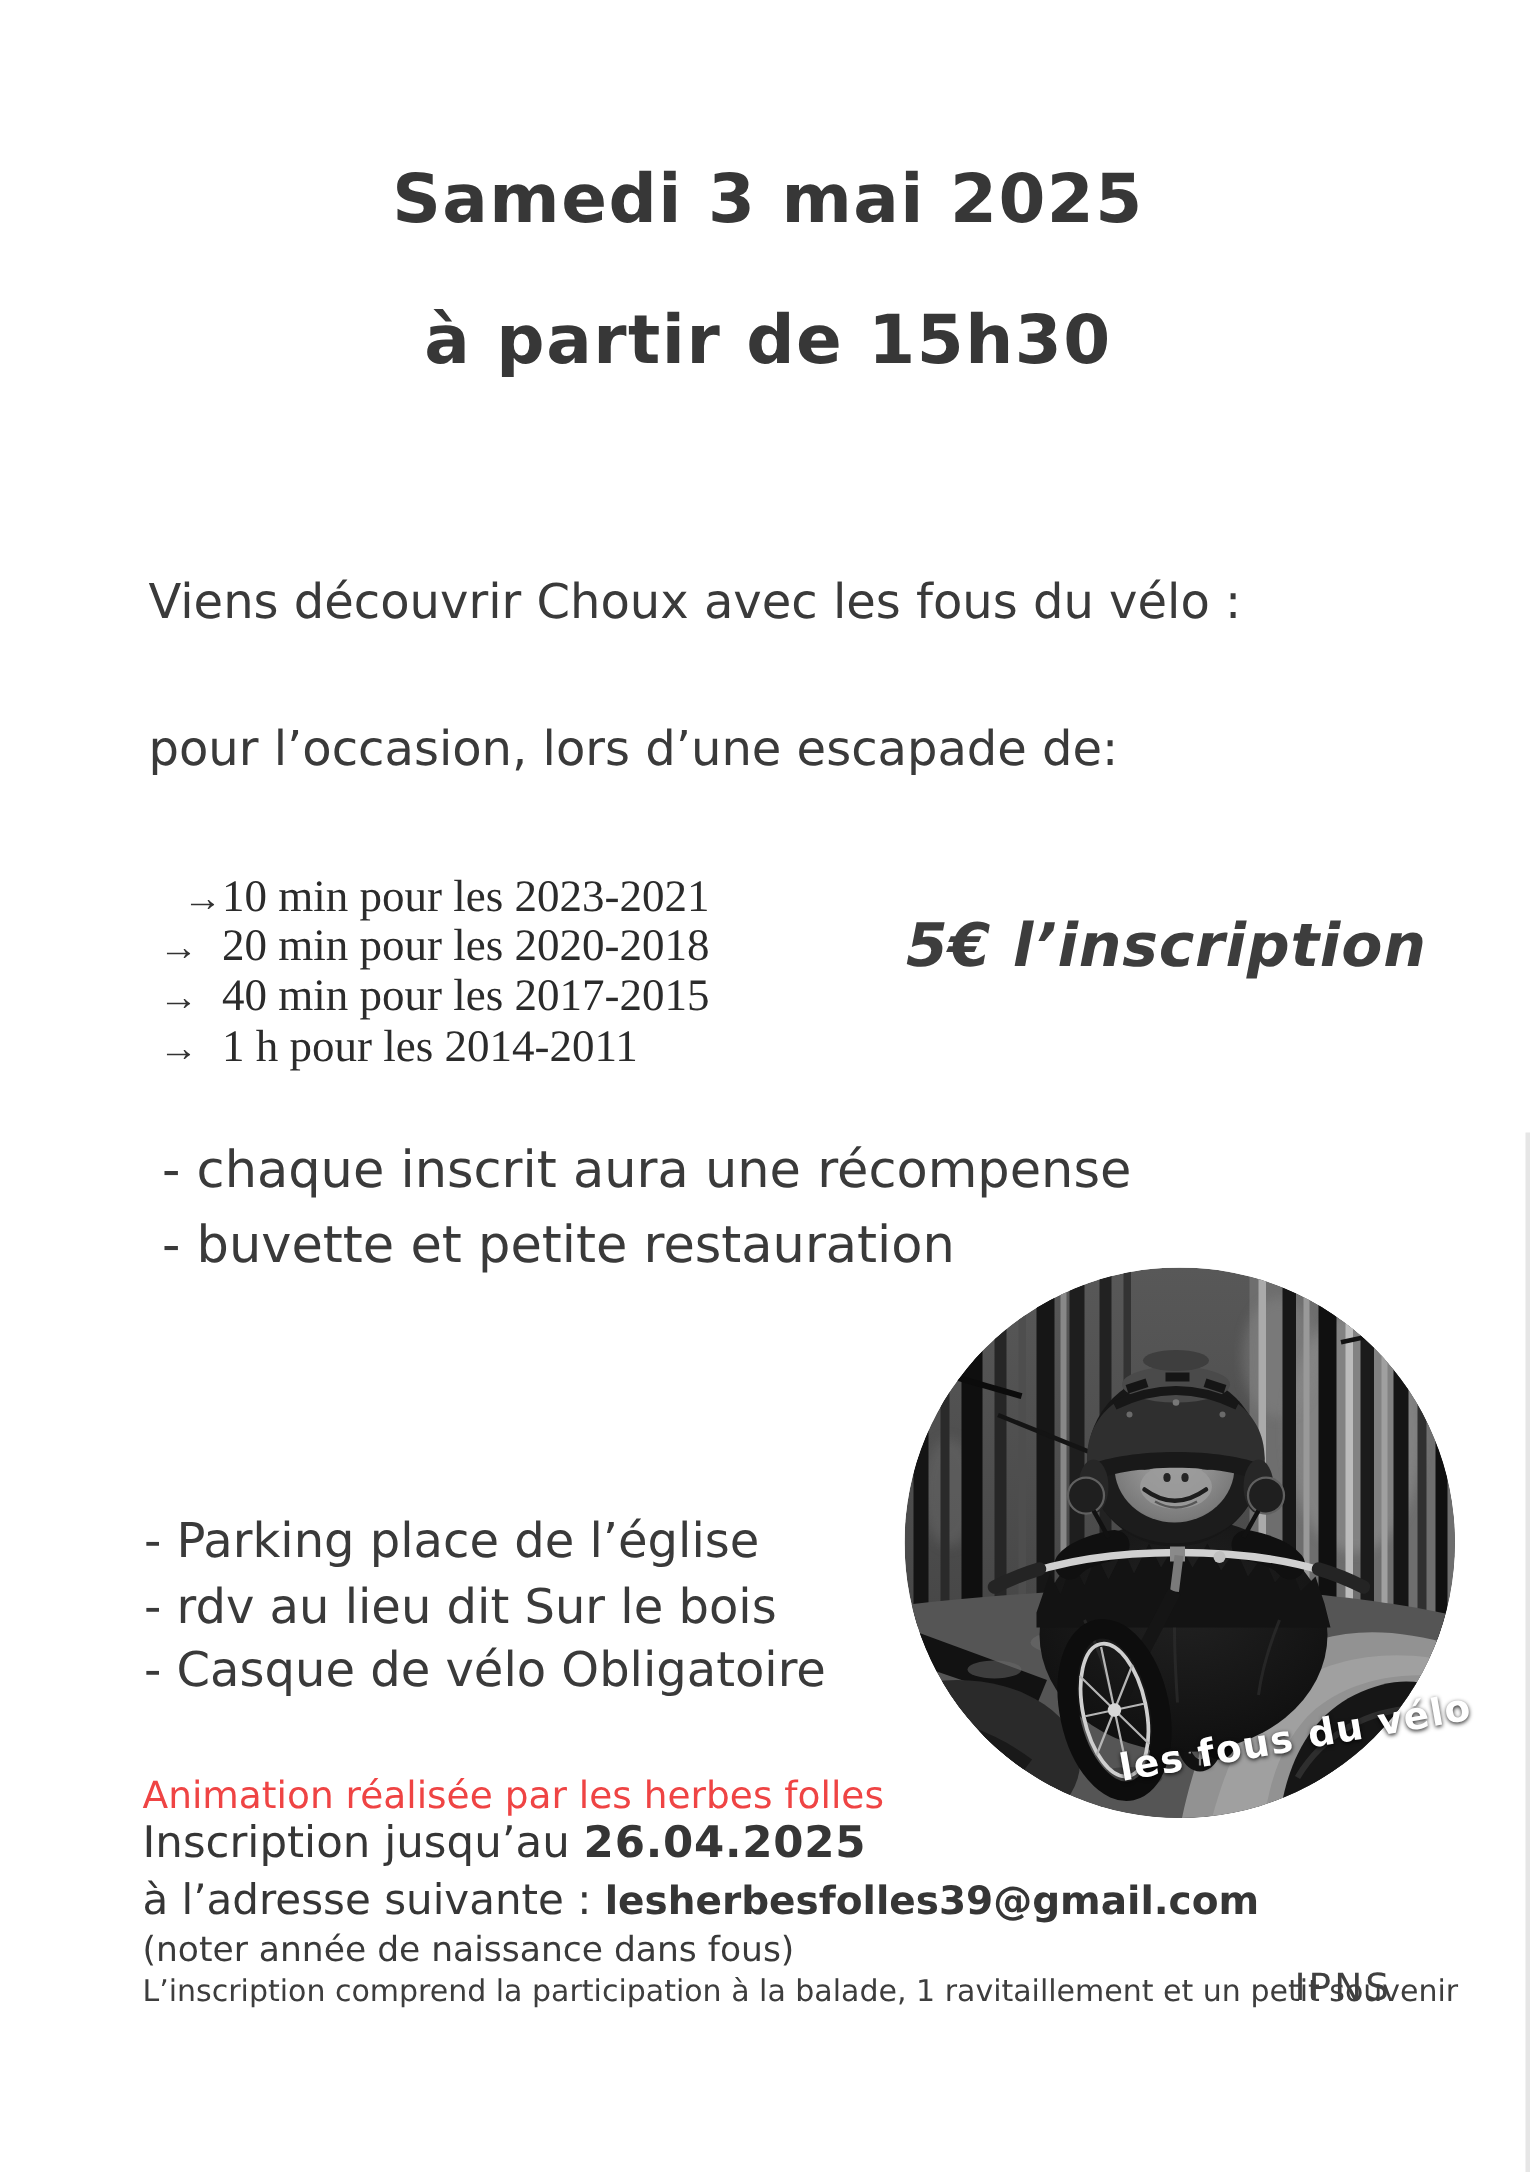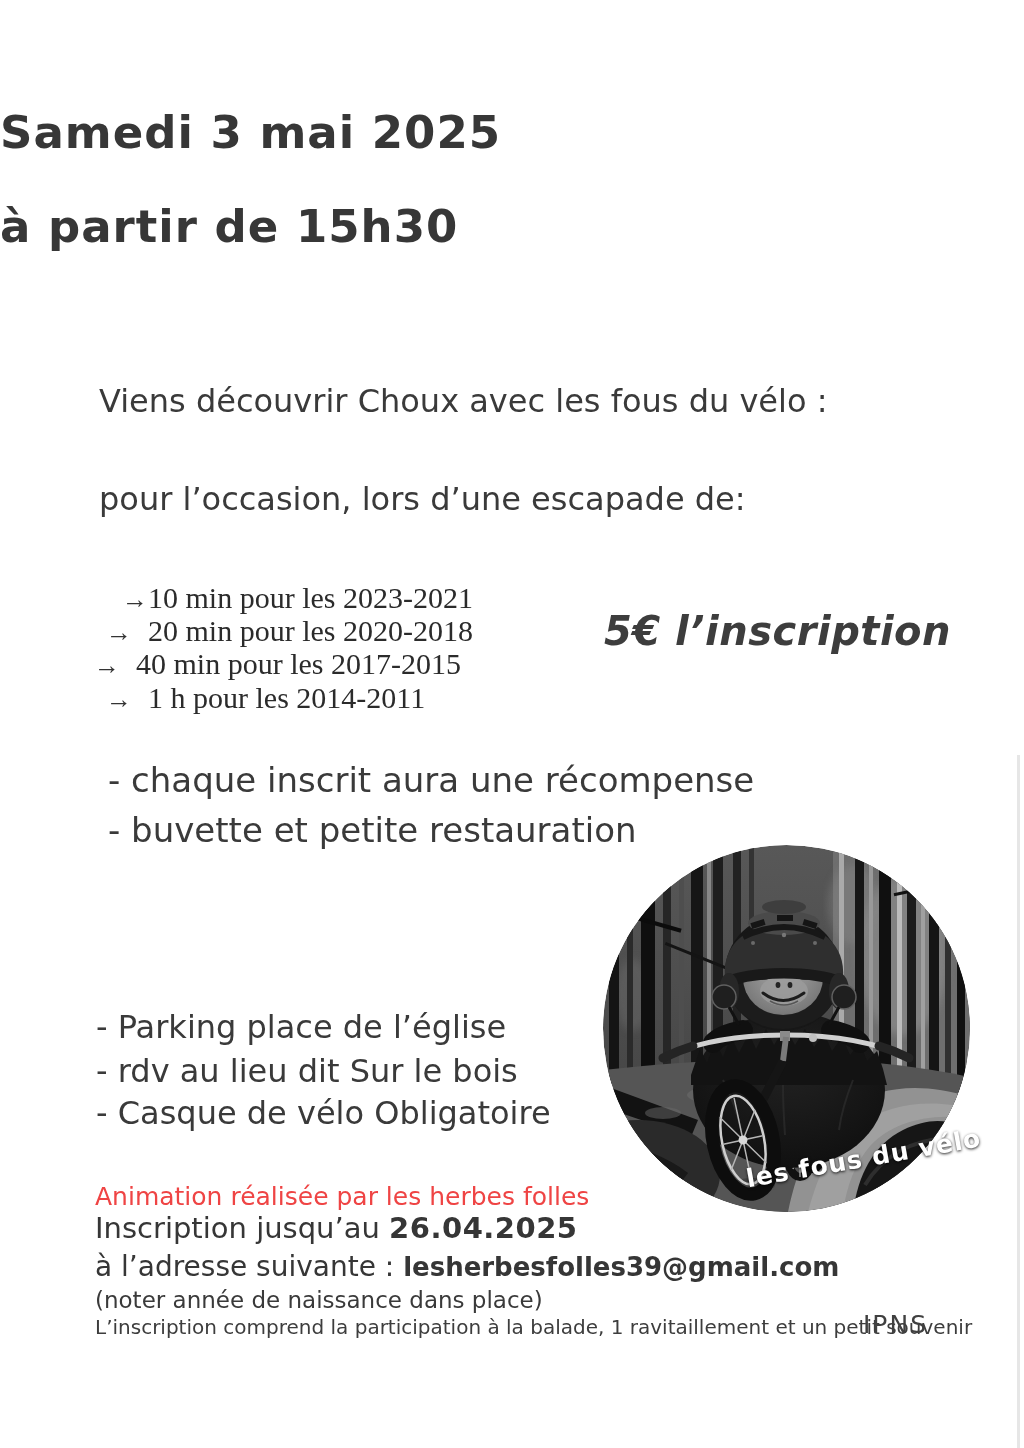--- a/index.html
+++ b/index.html
@@ -8,21 +8,21 @@
     width:1024px;height:1448px;
     margin:0 auto;
     background:#ffffff;
     overflow:hidden;
     font-family:"DejaVu Sans", sans-serif;
     color:#3b3b3b;
   }
   .abs{position:absolute;}
   
   .title-line{
-    left:0;right:0;
+    left:0;right:0;text-align:center;
     font-size:45px;font-weight:700;color:#373737;
     letter-spacing:1px;
   }
   .intro-line{font-size:32px;color:#3a3a3a;}
   
   .duration-row{
     font-family:"Liberation Serif", serif;
     font-size:30px;color:#2b2b2b;
     white-space:nowrap;
   }
@@ -72,21 +72,21 @@
 
   <div class="abs intro-line" style="left:99px;top:382px;">Viens découvrir Choux avec les fous du vélo :</div>
   <div class="abs intro-line" style="left:99px;top:480px;">pour l’occasion, lors d’une escapade de:</div>
 
   <div class="abs duration-row" style="left:106px;top:581px;text-align:right;">
     <span class="arrow">→</span><span>10 min pour les 2023-2021</span>
   </div>
   <div class="abs duration-row" style="left:106px;top:614px;">
     <span class="arrow">→</span><span>20 min pour les 2020-2018</span>
   </div>
-  <div class="abs duration-row" style="left:94px;top:647px;">
+  <div class="abs duration-row" style="left:106px;top:647px;">
     <span class="arrow">→</span><span>40 min pour les 2017-2015</span>
   </div>
   <div class="abs duration-row" style="left:106px;top:681px;">
     <span class="arrow">→</span><span>1 h pour les 2014-2011</span>
   </div>
 
   <div class="abs price" style="left:604px;top:608px;text-align:right;">5€ l’inscription</div>
 
   <div class="abs benefit-line" style="left:108px;top:760px;">- chaque inscrit aura une récompense</div>
   <div class="abs benefit-line" style="left:108px;top:810px;">- buvette et petite restauration</div>
@@ -248,18 +248,18 @@
   <div class="abs logistics-line" style="left:96px;top:1052px;">- rdv au lieu dit Sur le bois</div>
   <div class="abs logistics-line" style="left:96px;top:1094px;">- Casque de vélo Obligatoire</div>
 
   <div class="abs footer-organizer" style="left:95px;top:1182px;">Animation réalisée par les herbes folles</div>
   <div class="abs footer-deadline" style="left:95px;top:1211px;">
     <span>Inscription jusqu’au </span><span class="bold">26.04.2025</span>
   </div>
   <div class="abs footer-address" style="left:95px;top:1250px;">
     <span>à l’adresse suivante : </span><span class="bold">lesherbesfolles39@gmail.com</span>
   </div>
-  <div class="abs footer-note" style="left:95px;top:1287px;">(noter année de naissance dans place)</div>
+  <div class="abs footer-note" style="left:95px;top:1287px;">(noter année de naissance dans fous)</div>
   <div class="abs fine-print" style="left:95px;top:1315px;">L’inscription comprend la participation à la balade, 1 ravitaillement et un petit souvenir</div>
   <div class="abs ipns" style="left:863px;top:1310px;">IPNS</div>
 
   <div class="abs scan-line"></div>
 </div>
 
 </body></html>

